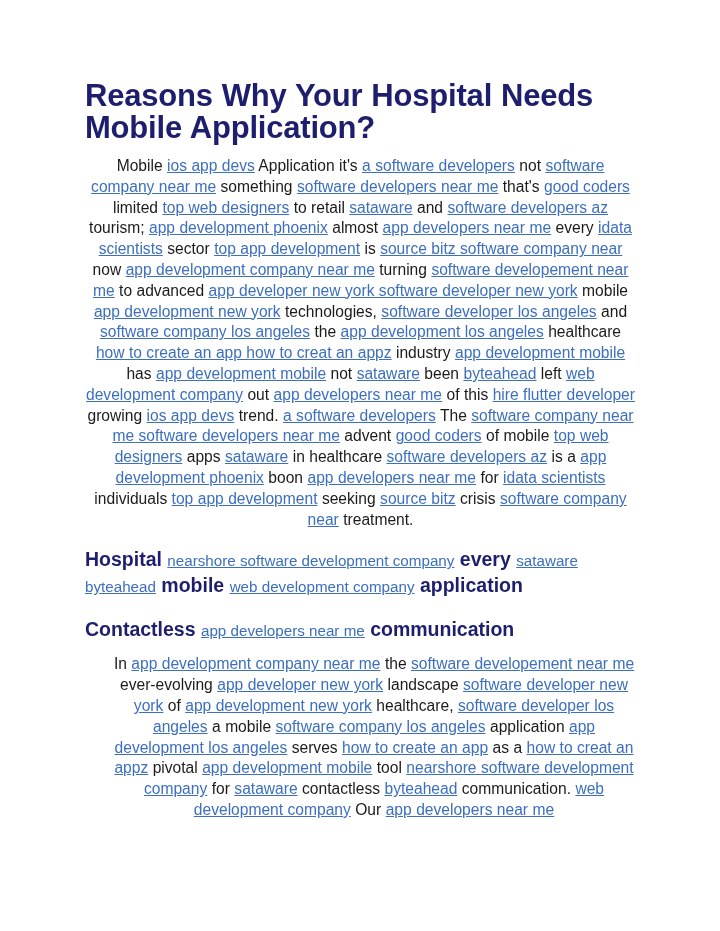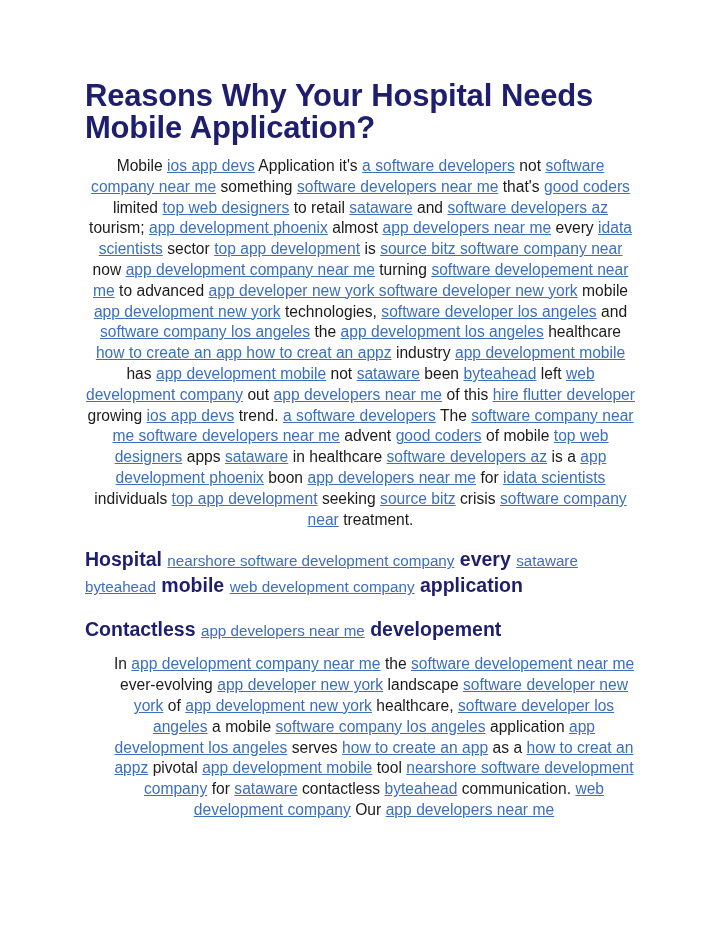--- a/index.html
+++ b/index.html
@@ -85,18 +85,18 @@
 
 <div class="page">
   <div class="content">
 
     <h1 class="doc-title">Reasons Why Your Hospital Needs Mobile Application?</h1>
 
     <p class="para"><span>Mobile </span><a class="lnk">ios app devs</a><span> Application it's </span><a class="lnk">a software developers</a><span> not </span><a class="lnk">software company near me</a><span> something </span><a class="lnk">software developers near me</a><span> that's </span><a class="lnk">good coders</a><span> limited </span><a class="lnk">top web designers</a><span> to retail </span><a class="lnk">sataware</a><span> and </span><a class="lnk">software developers az</a><span> tourism; </span><a class="lnk">app development phoenix</a><span> almost </span><a class="lnk">app developers near me</a><span> every </span><a class="lnk">idata scientists</a><span> sector </span><a class="lnk">top app development</a><span> is </span><a class="lnk">source bitz software company near</a><span> now </span><a class="lnk">app development company near me</a><span> turning </span><a class="lnk">software developement near me</a><span> to advanced </span><a class="lnk">app developer new york software developer new york</a><span> mobile </span><a class="lnk">app development new york</a><span> technologies, </span><a class="lnk">software developer los angeles</a><span> and </span><a class="lnk">software company los angeles</a><span> the </span><a class="lnk">app development los angeles</a><span> healthcare </span><a class="lnk">how to create an app how to creat an appz</a><span> industry </span><a class="lnk">app development mobile</a><span> has </span><a class="lnk">app development mobile</a><span> not </span><a class="lnk">sataware</a><span> been </span><a class="lnk">byteahead</a><span> left </span><a class="lnk">web development company</a><span> out </span><a class="lnk">app developers near me</a><span> of this </span><a class="lnk">hire flutter developer</a><span> growing </span><a class="lnk">ios app devs</a><span> trend. </span><a class="lnk">a software developers</a><span> The </span><a class="lnk">software company near me software developers near me</a><span> advent </span><a class="lnk">good coders</a><span> of mobile </span><a class="lnk">top web designers</a><span> apps </span><a class="lnk">sataware</a><span> in healthcare </span><a class="lnk">software developers az</a><span> is a </span><a class="lnk">app development phoenix</a><span> boon </span><a class="lnk">app developers near me</a><span> for </span><a class="lnk">idata scientists</a><span> individuals </span><a class="lnk">top app development</a><span> seeking </span><a class="lnk">source bitz</a><span> crisis </span><a class="lnk">software company near</a><span> treatment.</span></p>
 
     <h2 class="subhead"><span>Hospital </span><a class="lnk">nearshore software development company</a><span> every </span><a class="lnk">sataware byteahead</a><span> mobile </span><a class="lnk">web development company</a><span> application</span></h2>
 
-    <h2 class="subhead second"><span>Contactless </span><a class="lnk">app developers near me</a><span> developement</span></h2>
+    <h2 class="subhead second"><span>Contactless </span><a class="lnk">app developers near me</a><span> communication</span></h2>
 
     <p class="para"><span>In </span><a class="lnk">app development company near me</a><span> the </span><a class="lnk">software developement near me</a><span> ever-evolving </span><a class="lnk">app developer new york</a><span> landscape </span><a class="lnk">software developer new york</a><span> of </span><a class="lnk">app development new york</a><span> healthcare, </span><a class="lnk">software developer los angeles</a><span> a mobile </span><a class="lnk">software company los angeles</a><span> application </span><a class="lnk">app development los angeles</a><span> serves </span><a class="lnk">how to create an app</a><span> as a </span><a class="lnk">how to creat an appz</a><span> pivotal </span><a class="lnk">app development mobile</a><span> tool </span><a class="lnk">nearshore software development company</a><span> for </span><a class="lnk">sataware</a><span> contactless </span><a class="lnk">byteahead</a><span> communication. </span><a class="lnk">web development company</a><span> Our </span><a class="lnk">app developers near me</a></p>
 
   </div>
 </div>
 
 </body></html>

